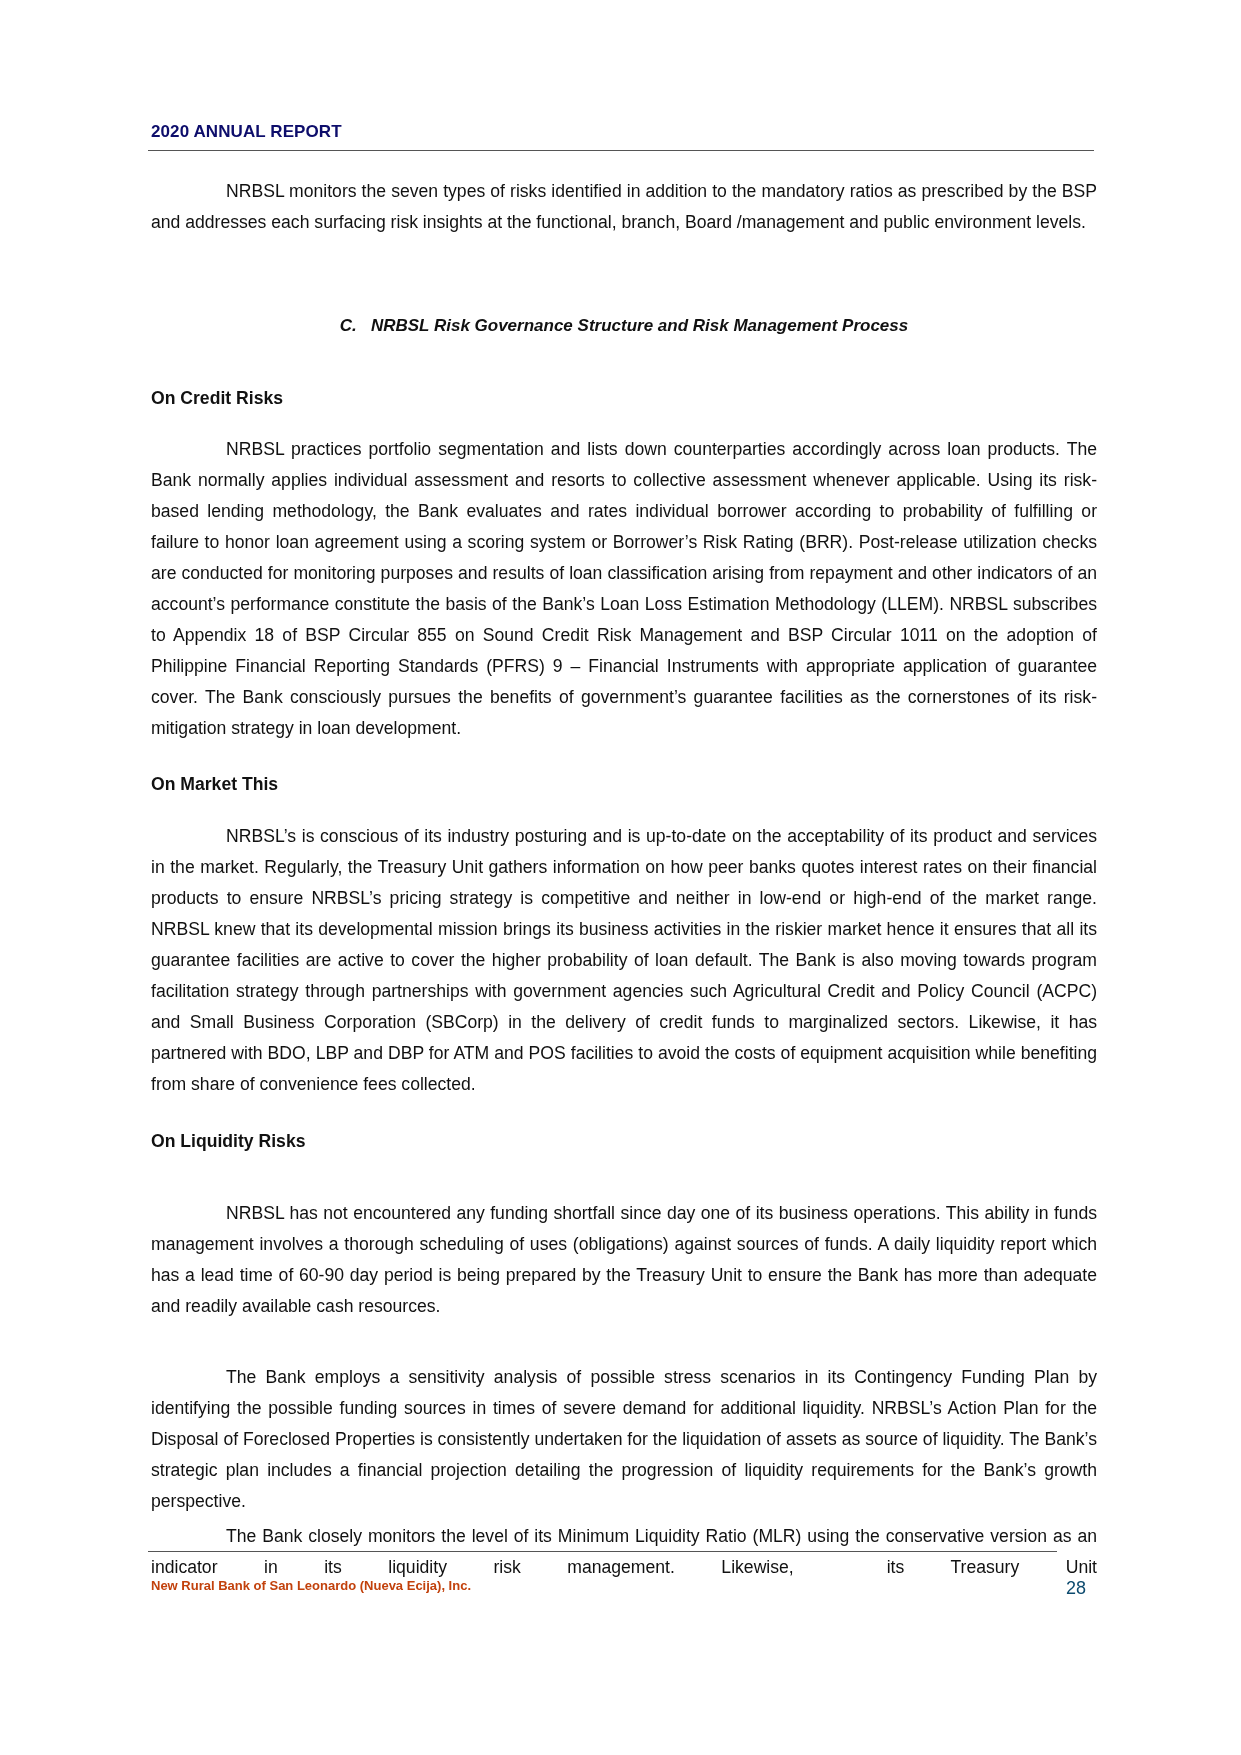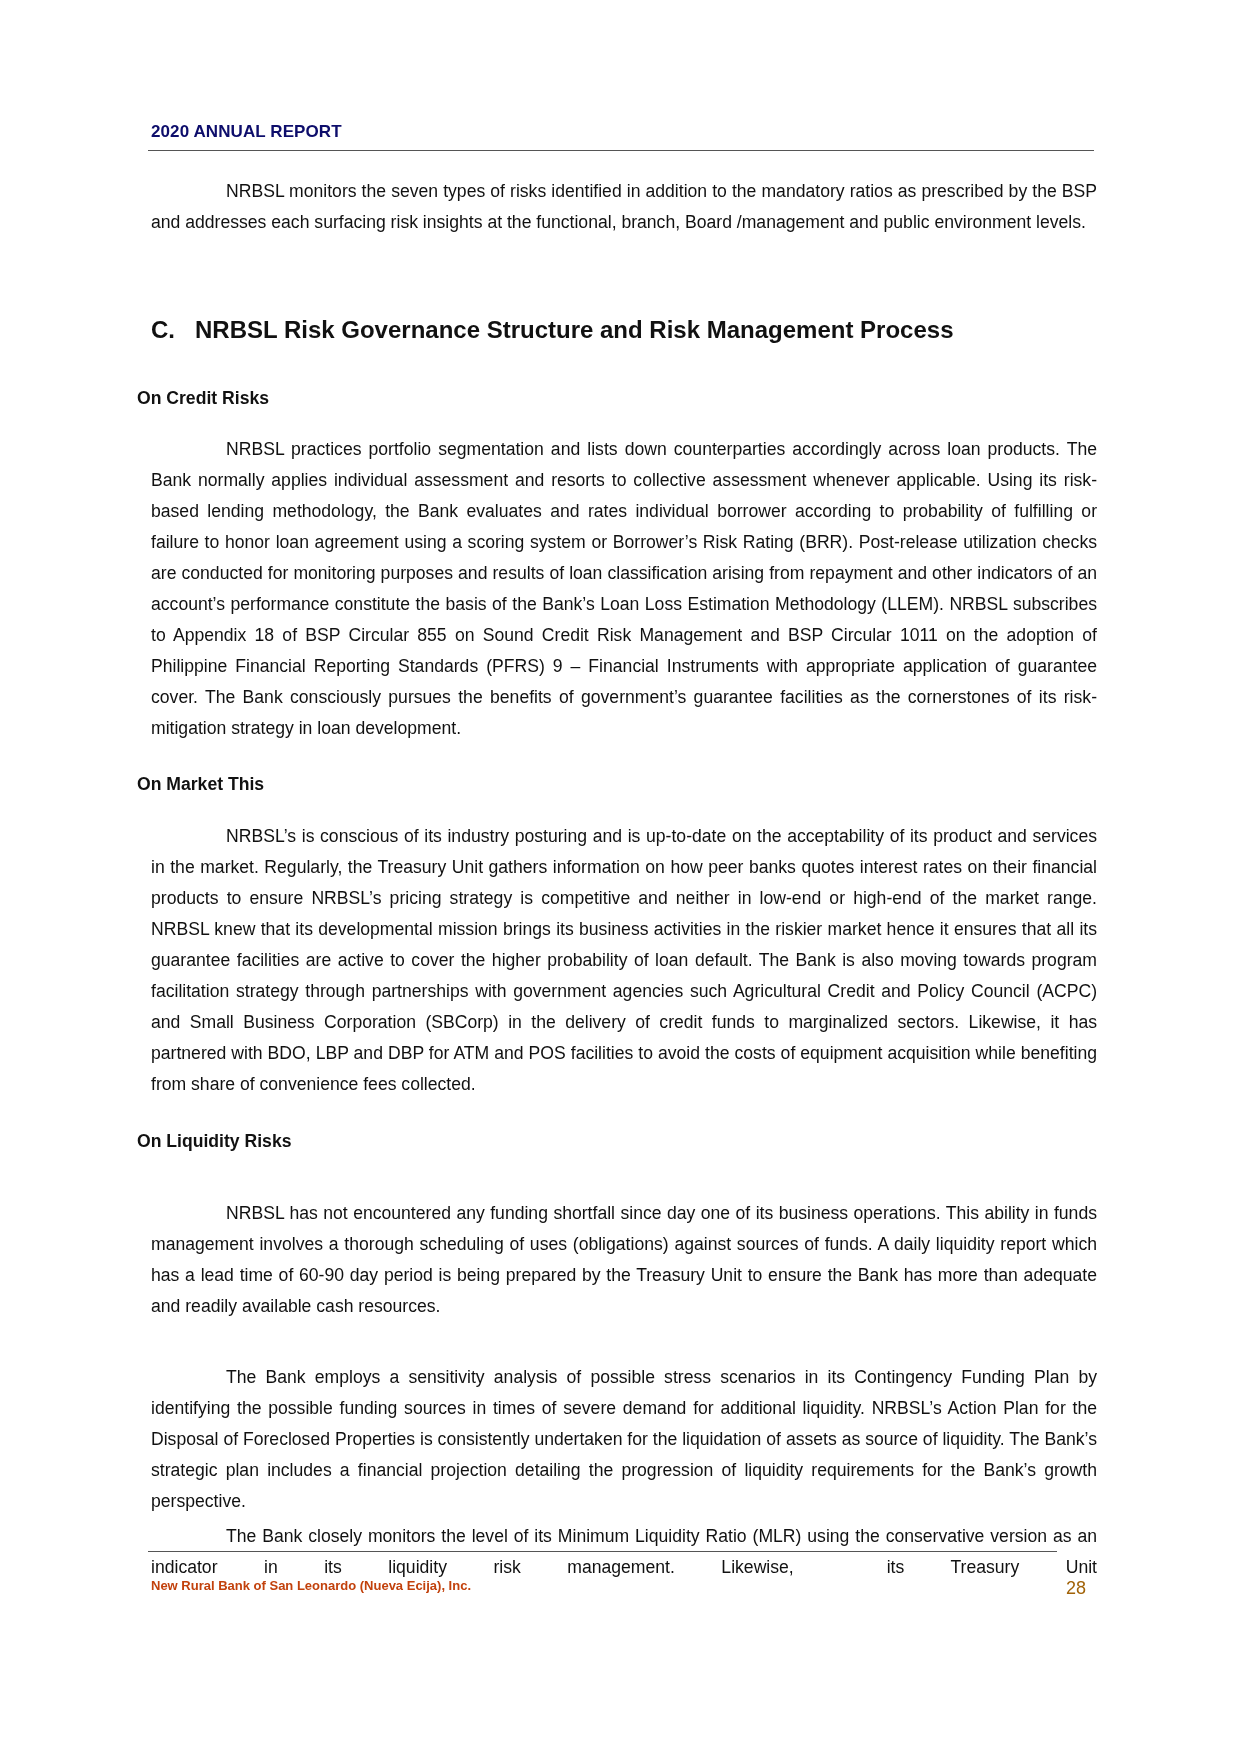--- a/index.html
+++ b/index.html
@@ -7,26 +7,26 @@
          font-family: "Liberation Sans", "DejaVu Sans", sans-serif; color: #111111; }
   .page { position: absolute; left: 0; top: 0; width: 1241px; height: 1755px; }
   .header-title { position: absolute; left: 151px; top: 122px; font-size: 17px; font-weight: bold;
                   color: #0d0d6b; letter-spacing: 0.1px; }
   .rule { position: absolute; height: 0; border-top: 1.6px solid #555555; }
   .header-rule { left: 148px; top: 150px; width: 946px; }
   .footer-rule { left: 148px; top: 1551px; width: 909px; }
   .block { position: absolute; left: 151px; width: 946px; font-size: 17.6px; line-height: 31px;
            text-align: justify; }
   .para { text-indent: 75px; margin: 0; }
-  .section-heading { position: absolute; left: 151px; width: 946px; font-weight: bold;
-                     font-size: 24px; }
-  .sub-heading { position: absolute; left: 137px; font-weight: bold; font-size: 17.6px; }
+  .section-heading { position: absolute; left: 151px; width: 946px; text-align: center; font-weight: bold;
+                     font-size: 17px; font-style: italic; }
+  .sub-heading { position: absolute; left: 151px; font-weight: bold; font-size: 17.6px; }
   .footer-company { position: absolute; left: 151px; top: 1578px; font-size: 13px; font-weight: bold;
                     color: #c2410c; }
-  .footer-page { position: absolute; left: 1066px; top: 1578px; font-size: 18px; color: #a16207; }
+  .footer-page { position: absolute; left: 1066px; top: 1578px; font-size: 18px; color: #0c4a6e; }
 </style>
 </head>
 <body>
 
 <div class="page">
 
   <div class="header-title">2020 ANNUAL REPORT</div>
   <div class="rule header-rule"></div>
 
   <div class="block" style="top:176px;">

